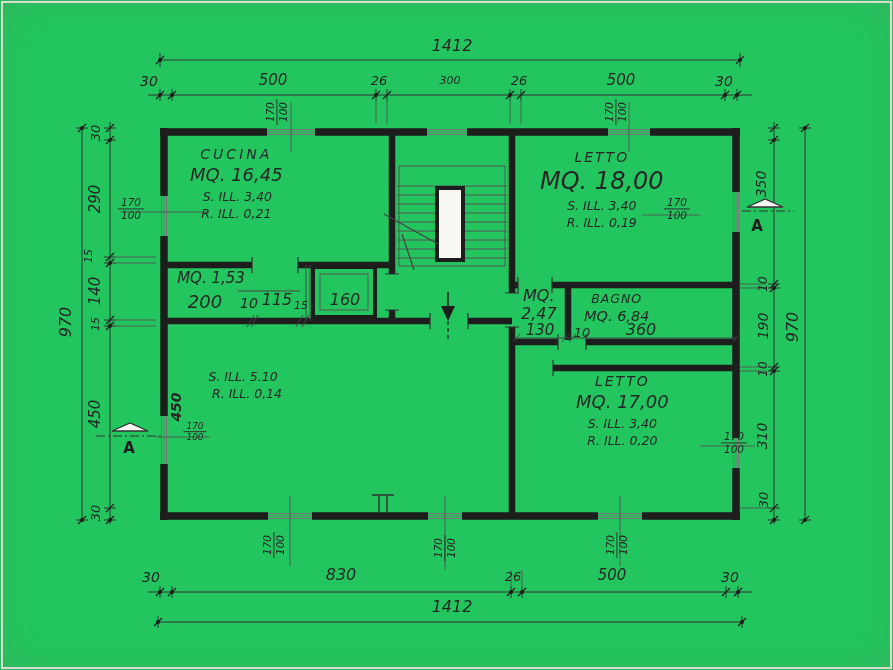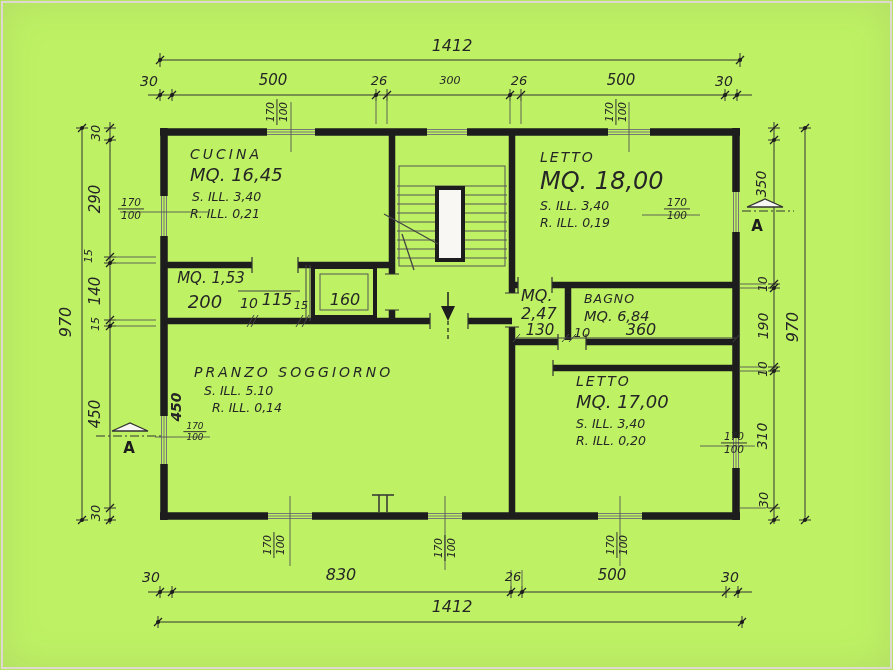--- a/index.html
+++ b/index.html
@@ -1,29 +1,29 @@
 <!DOCTYPE html>
 <html><head>
 <meta charset="utf-8">
 <style>
   html,body{margin:0;padding:0;background:#e9e7e1;}
   .canvas{
     position:relative;width:893px;height:670px;margin:0 auto;
-    background:#bef264;overflow:hidden;
+    background:#22c55e;overflow:hidden;
     box-shadow:inset 0 0 40px rgba(120,115,100,.18);
     font-family:"DejaVu Sans",sans-serif;
   }
   svg{position:absolute;left:0;top:0;}
   .lbl{
     position:absolute;transform:translate(-50%,-50%);
     font-style:italic;color:#262626;white-space:nowrap;line-height:1;
   }
   .rot{transform:translate(-50%,-50%) rotate(-90deg);}
   .blk{position:absolute;font-style:italic;color:#262626;line-height:1;}
-  .blk div{white-space:nowrap;}
+  .blk div{white-space:nowrap;text-align:center;}
   .win{
     position:absolute;display:flex;flex-direction:column;align-items:center;
     transform:translate(-50%,-50%);font-style:italic;color:#262626;
     font-size:10.5px;line-height:1.15;
   }
   .win.rot{transform:translate(-50%,-50%) rotate(-90deg);}
   .win .num{border-bottom:1.2px solid #333;padding:0 3px;}
   .sec{font-style:normal;font-weight:700;color:#1c1c1c;}
 </style>
 </head>
@@ -168,21 +168,20 @@
   </div>
 
   <div class="blk" style="left:540px;top:150px">
     <div style="font-size:14px;letter-spacing:2px">LETTO</div>
     <div style="font-size:24px;margin-top:5px">MQ. 18,00</div>
     <div style="font-size:12.5px;margin-top:7px">S. ILL. 3,40</div>
     <div style="font-size:12.5px;margin-top:4px">R. ILL. 0,19</div>
   </div>
 
   <div class="blk" style="left:194px;top:365px">
-    <div style="font-size:14px;letter-spacing:3px">PRANZO SOGGIORNO</div>
     <div style="font-size:12.5px;margin-top:6px;margin-left:10px">S. ILL. 5.10</div>
     <div style="font-size:12.5px;margin-top:4px;margin-left:18px">R. ILL. 0,14</div>
   </div>
 
   <div class="blk" style="left:576px;top:374px">
     <div style="font-size:14px;letter-spacing:2px">LETTO</div>
     <div style="font-size:18px;margin-top:5px">MQ. 17,00</div>
     <div style="font-size:12.5px;margin-top:7px">S. ILL. 3,40</div>
     <div style="font-size:12.5px;margin-top:4px">R. ILL. 0,20</div>
   </div>

